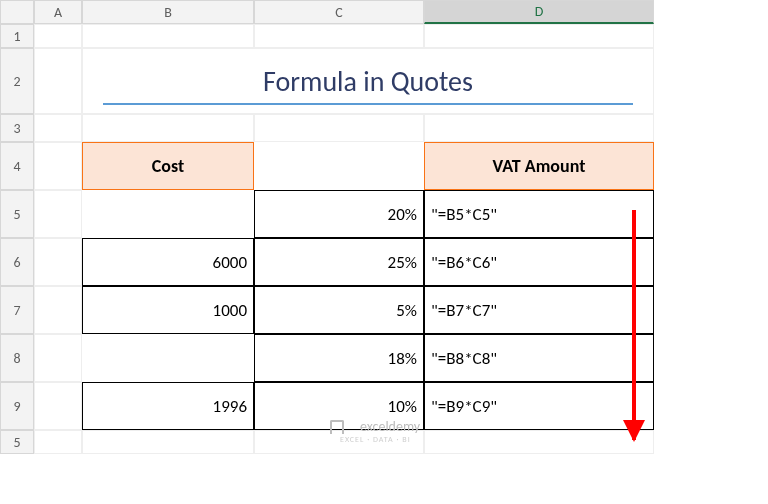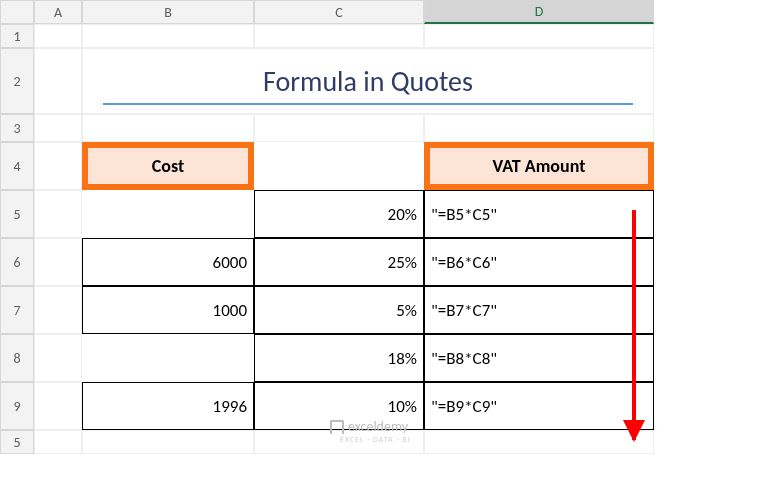--- a/index.html
+++ b/index.html
@@ -54,42 +54,42 @@
 .title-underline {
   position: absolute;
   bottom: 8px;
   left: 20px;
   right: 20px;
   height: 2px;
   background: #5b9bd5;
 }
 .hdr-cell {
   background: #fce4d6;
-  border: 6px solid #f97316;
+  border: 1px solid #f97316;
   font-weight: bold;
   font-size: 18px;
   color: #000;
   justify-content: center;
 }
 .data-cell {
   border: 1px solid #000;
   font-size: 17px;
   color: #000;
 }
 .num { justify-content: flex-end; }
 .txt { justify-content: flex-start; }
 .watermark {
   position: absolute;
   top: 418px;
   left: 330px;
   font-size: 14px;
   color: #bdbdbd;
   display: flex;
   align-items: center;
-  gap: 4px;
+  gap: 16px;
   z-index: 3;
 }
 .wm-icon {
   width: 14px;
   height: 14px;
   border: 2px solid #bdbdbd;
   border-radius: 2px 2px 0 0;
   border-bottom: none;
   position: relative;
 }

